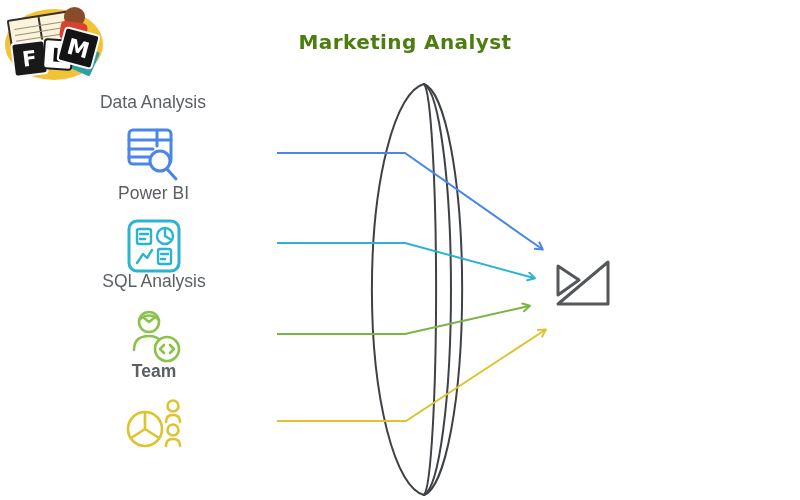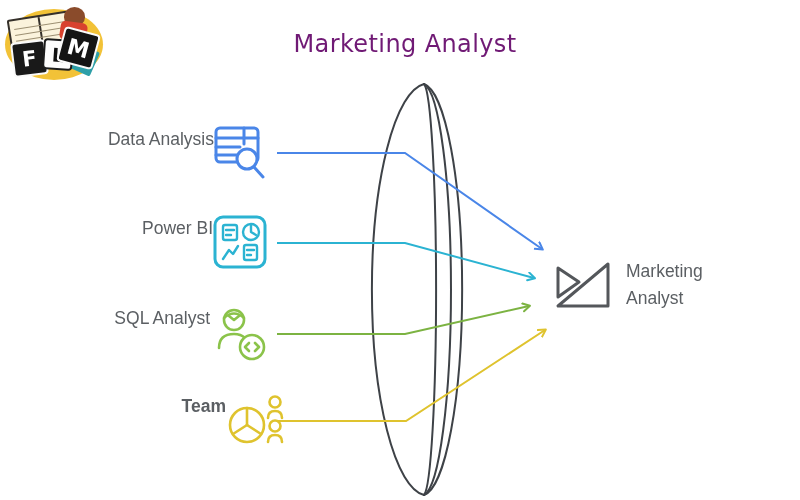--- a/index.html
+++ b/index.html
@@ -1,20 +1,20 @@
 <!DOCTYPE html>
 <html><head>
 <meta charset="utf-8">
 <style>
   html,body{margin:0;padding:0;background:#ffffff;}
   .canvas{position:relative;width:800px;height:500px;background:#ffffff;overflow:hidden;
           font-family:"Liberation Sans", sans-serif;}
   
   .title{position:absolute;top:30px;left:50%;transform:translateX(-50%) translateX(5px);
-         font-family:"DejaVu Sans", sans-serif;font-weight:400;font-size:24px;color:#701a75;
+         font-family:"DejaVu Sans", sans-serif;font-weight:700;font-size:20px;color:#4d7c0f;
          letter-spacing:.4px;white-space:nowrap;}
   
   .logo{position:absolute;left:2px;top:2px;width:106px;height:86px;}
   .logo .blob{position:absolute;left:3px;top:7px;width:98px;height:71px;background:#f2c237;border-radius:50%;}
   .logo .book{position:absolute;left:7px;top:13px;width:58px;height:31px;background:#fbf3dc;
               border:2px solid #35302a;transform:rotate(-9deg);border-radius:2px;}
   .logo .book .spine{position:absolute;left:50%;top:0;width:2px;height:100%;background:#35302a;}
   .logo .book .txt{position:absolute;left:4px;right:4px;height:0;border-top:1px solid #9c8f72;}
   .logo .hair{position:absolute;left:62px;top:5px;width:21px;height:19px;background:#8a4b2b;border-radius:50% 50% 45% 45%;}
   .logo .shirt{position:absolute;left:58px;top:20px;width:27px;height:19px;background:#d8422e;border-radius:5px;transform:rotate(8deg);}
@@ -22,27 +22,27 @@
   .tile{position:absolute;display:flex;align-items:center;justify-content:center;
         font-family:"DejaVu Sans", sans-serif;font-weight:700;border-radius:2px;}
   .tile-f{left:12px;top:41px;width:31px;height:31px;background:#191919;color:#fff;font-size:21px;
           transform:rotate(-7deg);box-shadow:0 0 0 2px #fafafa;}
   .tile-l{left:43px;top:39px;width:26px;height:27px;background:#fdfdfd;color:#111;font-size:19px;
           transform:rotate(4deg);box-shadow:0 0 0 2px #1c1c1c;}
   .tile-m-back{left:66px;top:44px;width:28px;height:26px;background:#2e9fa8;transform:rotate(24deg);}
   .tile-m{left:60px;top:30px;width:33px;height:32px;background:#141414;color:#fff;font-size:22px;
           transform:rotate(15deg);box-shadow:0 0 0 2px #fafafa;}
   
-  .skill{position:absolute;display:flex;justify-content:flex-end;}
+  .skill{position:absolute;display:flex;align-items:center;justify-content:flex-end;gap:13px;flex-direction:column;}
   .skill .label{color:#5b5f63;font-size:17.5px;line-height:26px;text-align:right;}
   .skill svg{flex:0 0 auto;display:block;}
   .row-1{left:40px;top:126px;width:226px;height:56px;}
   .row-2{left:40px;top:215px;width:227px;height:58px;}
   .row-3{left:40px;top:305px;width:228px;height:60px;}
-  .row-4{left:54px;top:393px;width:232px;height:60px;font-weight:bold;}
+  .row-4{left:38px;top:393px;width:232px;height:60px;font-weight:bold;}
   
   .output{position:absolute;left:554px;top:258px;display:flex;align-items:center;gap:14px;}
   .output .label{color:#5b5f63;font-size:17.5px;line-height:27px;}
   
   .overlay{position:absolute;left:0;top:0;width:800px;height:500px;}
 </style>
 </head>
 <body>
 
 <div class="canvas">
@@ -123,21 +123,21 @@
       <polyline points="38,11 38,17 43,20" stroke-width="2.4"></polyline>
       <polyline points="10,44 16,35 20,39 25,31" stroke-width="2.4"></polyline>
       <rect x="31" y="30" width="13" height="15" rx="2" stroke-width="2.4"></rect>
       <line x1="34" y1="35" x2="41" y2="35" stroke-width="2.4"></line>
       <line x1="34" y1="40" x2="38" y2="40" stroke-width="2.4"></line>
     </svg>
   </div>
 
   <div class="skill row-3">
     <div class="label">
-      <div>SQL Analyst</div>
+      <div>SQL Analysis</div>
     </div>
     <svg width="58" height="58" viewBox="0 0 58 58" fill="none" stroke="#8bc34a" stroke-width="2.6" stroke-linecap="round" stroke-linejoin="round">
       <circle cx="24" cy="15" r="10"></circle>
       <path d="M14,13 Q24,4 34,13"></path>
       <path d="M19,11 L24,15 L29,11"></path>
       <path d="M9,43 Q9,29 24,29 Q31,29 35,33"></path>
       <circle cx="42" cy="42" r="12" fill="#ffffff"></circle>
       <polyline points="39,38 35,42 39,46"></polyline>
       <polyline points="45,38 49,42 45,46"></polyline>
     </svg>
@@ -157,19 +157,15 @@
       <circle cx="49" cy="33" r="5.5"></circle>
       <path d="M42,49 Q42,42 49,42 Q56,42 56,49"></path>
     </svg>
   </div>
 
   <div class="output">
     <svg width="58" height="50" viewBox="0 0 58 50" fill="none" stroke="#54575b" stroke-width="3" stroke-linecap="round" stroke-linejoin="round">
       <polygon points="4,8 4,37 25,22"></polygon>
       <polygon points="4,46 54,46 54,4"></polygon>
     </svg>
-    <div class="label">
-      <div>Marketing</div>
-      <div>Analyst</div>
-    </div>
   </div>
 
 </div>
 
 </body></html>

